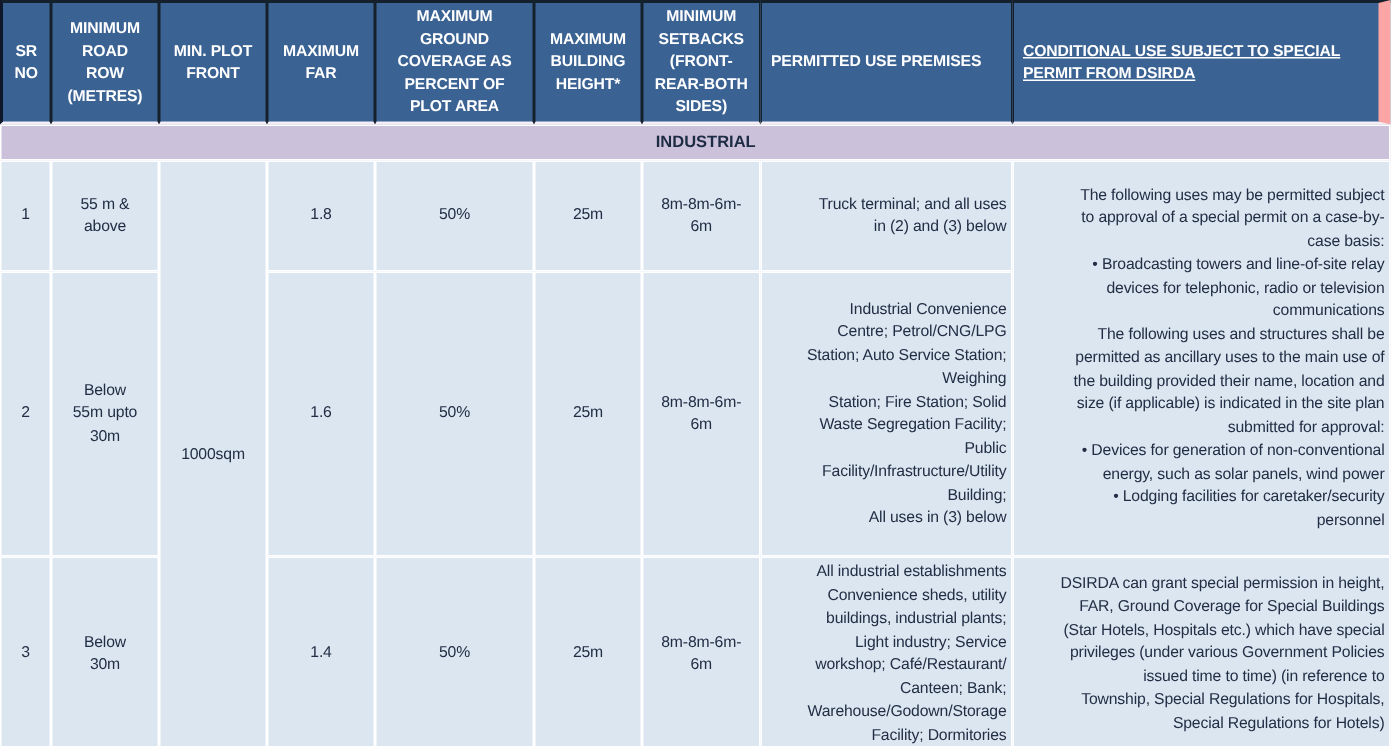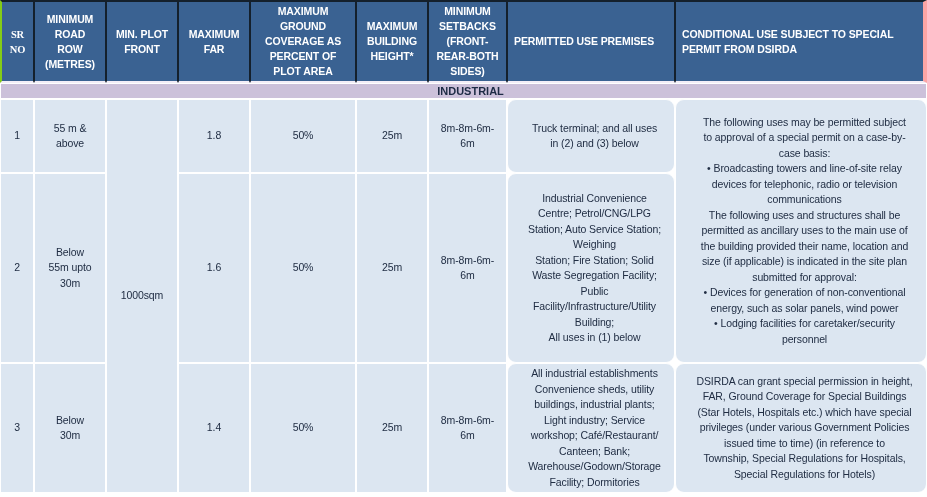--- a/index.html
+++ b/index.html
@@ -28,22 +28,22 @@
     letter-spacing: -0.1px;
     text-align: center;
     vertical-align: middle;
     white-space: pre-line;
     border: 1px solid #14202c;
     border-top: 2px solid #14202c;
     border-bottom: 2px solid #f3eef7;
     padding: 2px 2px;
   }
   th.hdr.left { text-align: left; padding-left: 6px; }
-  th.hdr.first { border-left: 2px solid #84cc16; font-family: Liberation Serif, serif; }
-  th.hdr.last  { border-right: 4px solid #fca5a5; }
+  th.hdr.first { border-left: 2px solid #0f172a; }
+  th.hdr.last  { border-right: 8px solid #fca5a5; text-decoration: underline; }
   
   td.band {
     background: #ccc1da;
     color: #1d2b45;
     font-size: 11px;
     font-weight: bold;
     text-align: center;
     vertical-align: middle;
     border: 1px solid #ffffff;
     padding: 0 0 0 14px;
@@ -56,23 +56,22 @@
     line-height: 15.5px;
     letter-spacing: -0.1px;
     text-align: center;
     vertical-align: middle;
     white-space: pre-line;
     border: 1px solid #ffffff;
     padding: 2px 3px;
     overflow: hidden;
   }
   td.cell.left {
-    text-align: center;
+    text-align: right;
     padding: 2px 3px 2px 10px;
-    border-radius: 9px;
   }
 </style>
 </head>
 <body>
 
 <div class="table-wrap">
   <table class="zoning">
     <colgroup>
       <col style="width:34px">
       <col style="width:72px">
@@ -108,21 +107,21 @@
       <th class="hdr">MINIMUM
 SETBACKS
 (FRONT-
 REAR-BOTH
 SIDES)</th>
       <th class="hdr left">PERMITTED USE PREMISES</th>
       <th class="hdr left last">CONDITIONAL USE SUBJECT TO SPECIAL
 PERMIT FROM DSIRDA</th>
     </tr>
 
-    <tr style="height:16px">
+    <tr style="height:24px">
       <td class="band" colspan="9">INDUSTRIAL</td>
     </tr>
 
     <tr style="height:74px">
       <td class="cell">1</td>
       <td class="cell">55 m &amp;
 above</td>
       <td class="cell" rowspan="3">1000sqm</td>
       <td class="cell">1.8</td>
       <td class="cell">50%</td>
@@ -160,21 +159,21 @@
 6m</td>
       <td class="cell left">Industrial Convenience
 Centre; Petrol/CNG/LPG
 Station; Auto Service Station;
 Weighing
 Station; Fire Station; Solid
 Waste Segregation Facility;
 Public
 Facility/Infrastructure/Utility
 Building;
-All uses in (1) below</td>
+All uses in (3) below</td>
     </tr>
 
     <tr style="height:130px">
       <td class="cell">3</td>
       <td class="cell">Below
 30m</td>
       <td class="cell">1.4</td>
       <td class="cell">50%</td>
       <td class="cell">25m</td>
       <td class="cell">8m-8m-6m-

